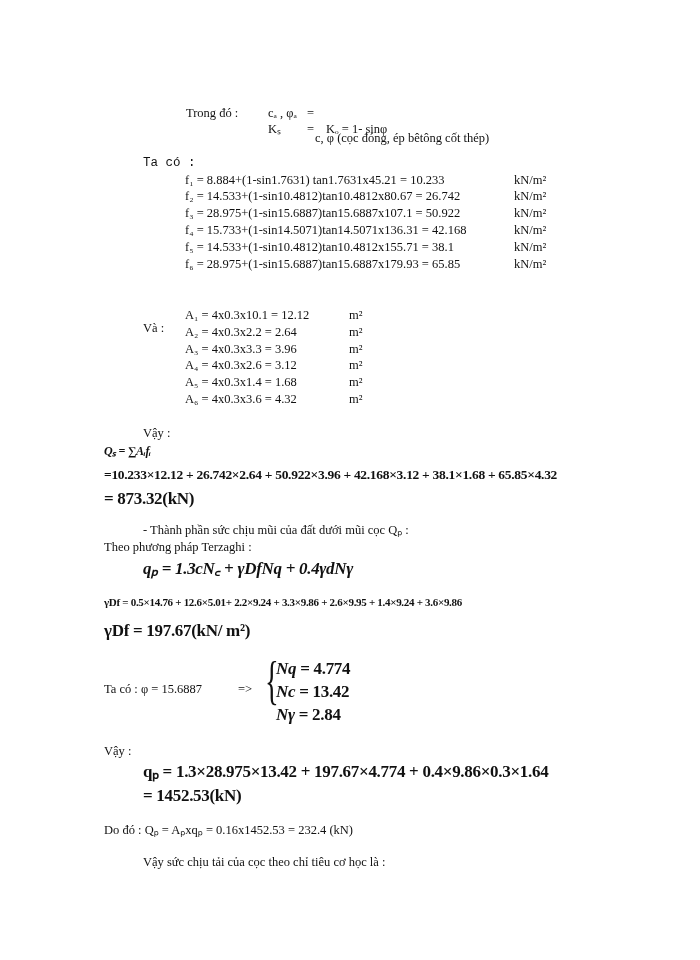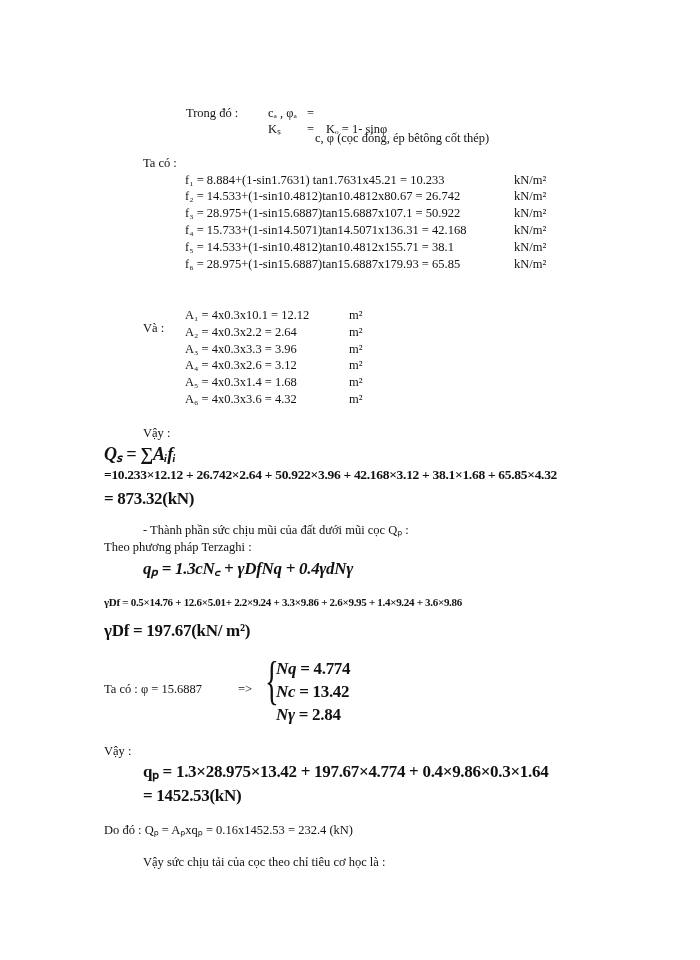--- a/index.html
+++ b/index.html
@@ -14,21 +14,21 @@
 <body>
 
 <div class="abs" style="left:186px; top:107px;">Trong đó :</div>
 <div class="abs" style="left:268px; top:107px;">cₐ , φₐ</div>
 <div class="abs" style="left:307px; top:107px;">=</div>
 <div class="abs" style="left:315px; top:107px;margin-top:25px;">c, φ (cọc đóng, ép bêtông cốt thép)</div>
 <div class="abs" style="left:268px; top:123px;">Kₛ</div>
 <div class="abs" style="left:307px; top:123px;">=</div>
 <div class="abs" style="left:326px; top:123px;">Kₒ = 1- sinφ</div>
 
-<div class="abs" style="left:143px; top:157px;">Ta có :</div>
+<div class="abs" style="left:143px; top:157px;font-family:Liberation Mono, monospace;">Ta có :</div>
 <div>
   <div class="abs" style="left:185px; top:174px;"><span>f₁</span> <span>= 8.884+(1-sin1.7631) tan1.7631x45.21  = 10.233</span></div>
   <div class="abs" style="left:514px; top:174px;">kN/m²</div>
   <div class="abs" style="left:185px; top:190px;"><span>f₂</span> <span>= 14.533+(1-sin10.4812)tan10.4812x80.67  = 26.742</span></div>
   <div class="abs" style="left:514px; top:190px;">kN/m²</div>
   <div class="abs" style="left:185px; top:207px;"><span>f₃</span> <span>= 28.975+(1-sin15.6887)tan15.6887x107.1  = 50.922</span></div>
   <div class="abs" style="left:514px; top:207px;">kN/m²</div>
   <div class="abs" style="left:185px; top:224px;"><span>f₄</span> <span>= 15.733+(1-sin14.5071)tan14.5071x136.31  = 42.168</span></div>
   <div class="abs" style="left:514px; top:224px;">kN/m²</div>
   <div class="abs" style="left:185px; top:241px;"><span>f₅</span> <span>= 14.533+(1-sin10.4812)tan10.4812x155.71  = 38.1</span></div>
@@ -47,21 +47,21 @@
   <div class="abs" style="left:349px; top:343px;">m²</div>
   <div class="abs" style="left:185px; top:359px;"><span>A₄</span> <span>= 4x0.3x2.6 = 3.12</span></div>
   <div class="abs" style="left:349px; top:359px;">m²</div>
   <div class="abs" style="left:185px; top:376px;"><span>A₅</span> <span>= 4x0.3x1.4 = 1.68</span></div>
   <div class="abs" style="left:349px; top:376px;">m²</div>
   <div class="abs" style="left:185px; top:393px;"><span>A₆</span> <span>= 4x0.3x3.6 = 4.32</span></div>
   <div class="abs" style="left:349px; top:393px;">m²</div>
 </div>
 
 <div class="abs" style="left:143px; top:427px;">Vậy :</div>
-<div class="abs math" style="left:104px; top:445px; font-style:italic; font-size:18px;">Qₛ = ∑Aᵢfᵢ</div>
+<div class="abs math" style="left:104px; top:445px; font-style:italic; font-size:12px;">Qₛ = ∑Aᵢfᵢ</div>
 <div class="abs math" style="left:104px; top:468px; font-size:13.5px;">=10.233×12.12 + 26.742×2.64 + 50.922×3.96 + 42.168×3.12 + 38.1×1.68 + 65.85×4.32</div>
 <div class="abs math" style="left:104px; top:490px;">= 873.32(kN)</div>
 
 <div class="abs" style="left:143px; top:524px;">- Thành phần sức chịu mũi của đất dưới mũi cọc Qₚ :</div>
 <div class="abs" style="left:104px; top:541px;">Theo phương pháp Terzaghi  :</div>
 <div class="abs math" style="left:143px; top:560px; font-style:italic;">qₚ = 1.3cN꜀ + γDfNq + 0.4γdNγ</div>
 <div class="abs math" style="left:104px; top:597px; font-size:11px;">γDf = 0.5×14.76 + 12.6×5.01+ 2.2×9.24 + 3.3×9.86 + 2.6×9.95 + 1.4×9.24 + 3.6×9.86</div>
 <div class="abs math" style="left:104px; top:622px;">γDf = 197.67(kN/ m²)</div>
 
 <div class="abs" style="left:104px; top:683px;">Ta có : φ = 15.6887</div>

